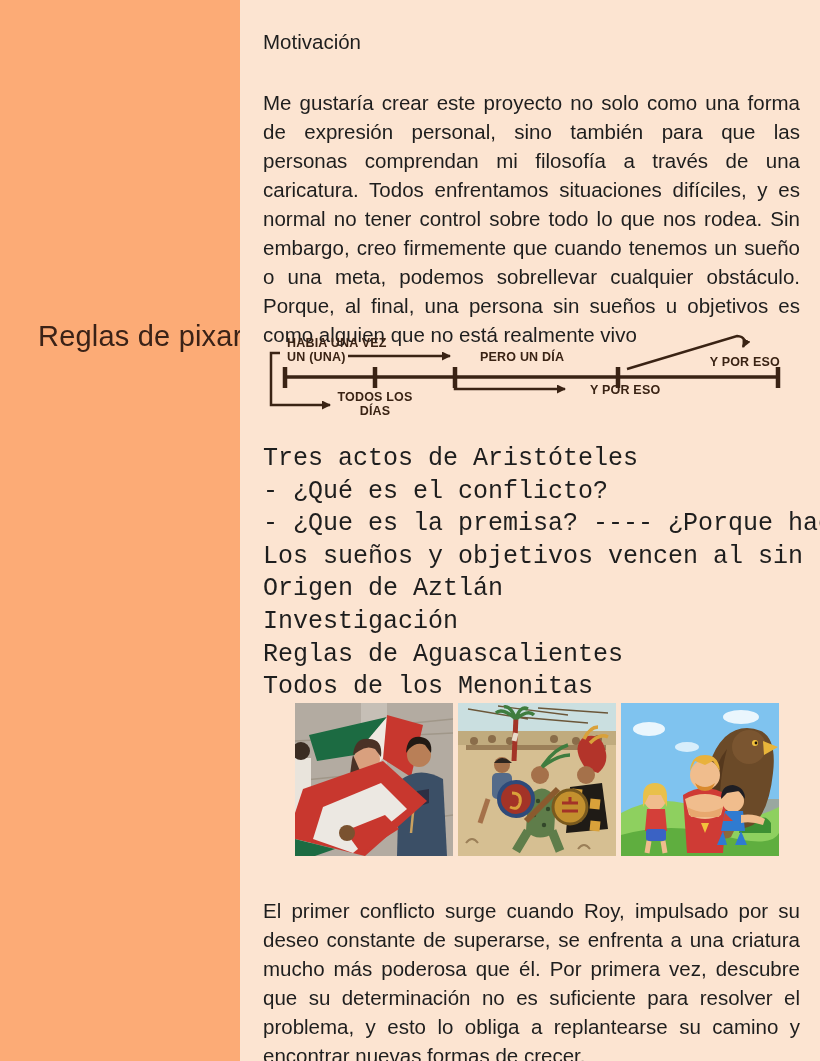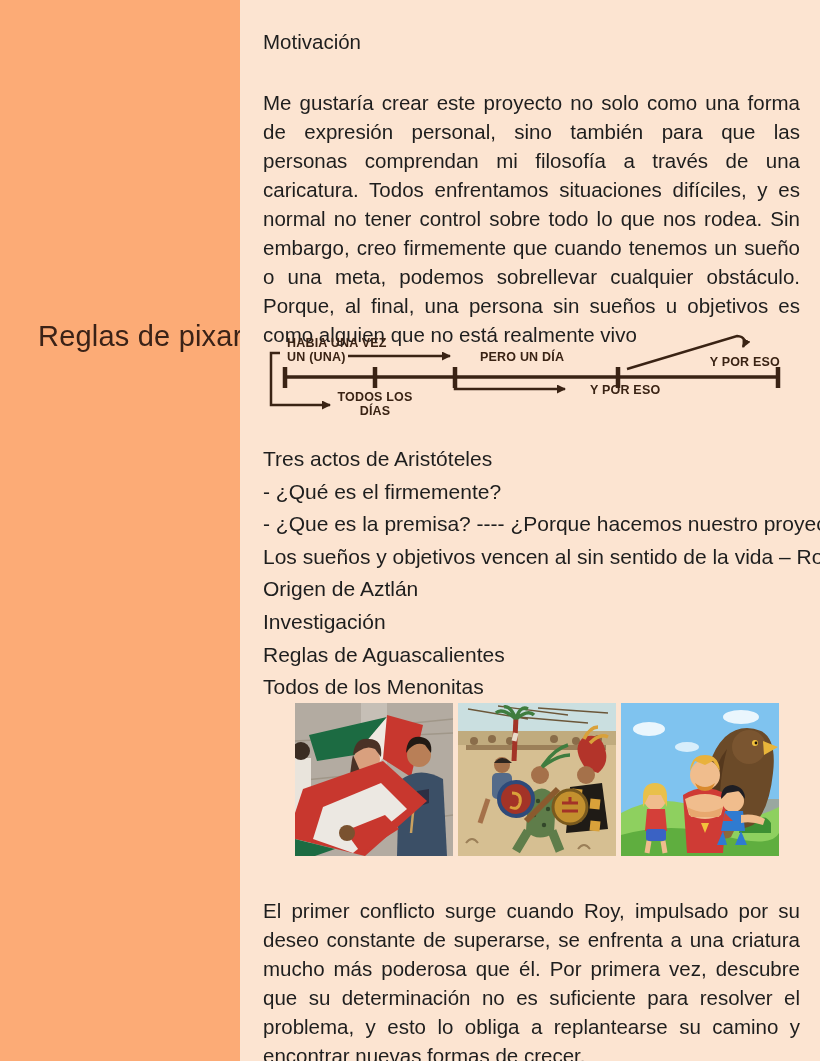--- a/index.html
+++ b/index.html
@@ -28,21 +28,21 @@
     font-size:20.5px; line-height:29px; text-align:justify;
     color:#1e1e1e;
     margin-top:32px;
   }
   #timeline-svg { position:absolute; left:20px; top:323px; }
   .tl-label {
     font-family:"Liberation Sans", sans-serif; font-weight:bold;
     font-size:12.5px; letter-spacing:0.2px; fill:#3a2314;
   }
   #notes-block { top:443px; }
-  .note-line { font-size:21px; line-height:32.6px; white-space:nowrap; }
+  .note-line { font-size:25px; line-height:32.6px; white-space:nowrap;font-family:Liberation Mono, monospace; }
   #images-row {
     position:absolute; left:55px; top:703px; width:485px; height:153px;
     display:flex; gap:5px;
   }
   .doc-image { width:158px; height:153px; display:block; }
   #conflict-block { top:864px; }
 </style>
 </head>
 <body>
 
@@ -86,21 +86,21 @@
 
       <path d="M 195 62 L 195 66 L 305 66" fill="none" stroke="#3a2314" stroke-width="2.5" marker-end="url(#arr)"></path>
       <text class="tl-label" x="330" y="71">Y POR ESO</text>
 
       <path d="M 367 46 L 477 13 Q 488 14 483 24" fill="none" stroke="#3a2314" stroke-width="2.5" marker-end="url(#arr)"></path>
       <text class="tl-label" x="520" y="43" text-anchor="end">Y POR ESO</text>
     </svg>
 
     <div class="textblock" id="notes-block">
       <div class="note-line">Tres actos de Aristóteles</div>
-      <div class="note-line">- ¿Qué es el firmemente?</div>
+      <div class="note-line">- ¿Qué es el conflicto?</div>
       <div class="note-line">- ¿Que es la premisa? ---- ¿Porque hacemos nuestro proyecto?</div>
       <div class="note-line">Los sueños y objetivos vencen al sin sentido de la vida – Roda</div>
       <div class="note-line">Origen de Aztlán</div>
       <div class="note-line">Investigación</div>
       <div class="note-line">Reglas de Aguascalientes</div>
       <div class="note-line">Todos de los Menonitas</div>
     </div>
 
     <div id="images-row">
 

